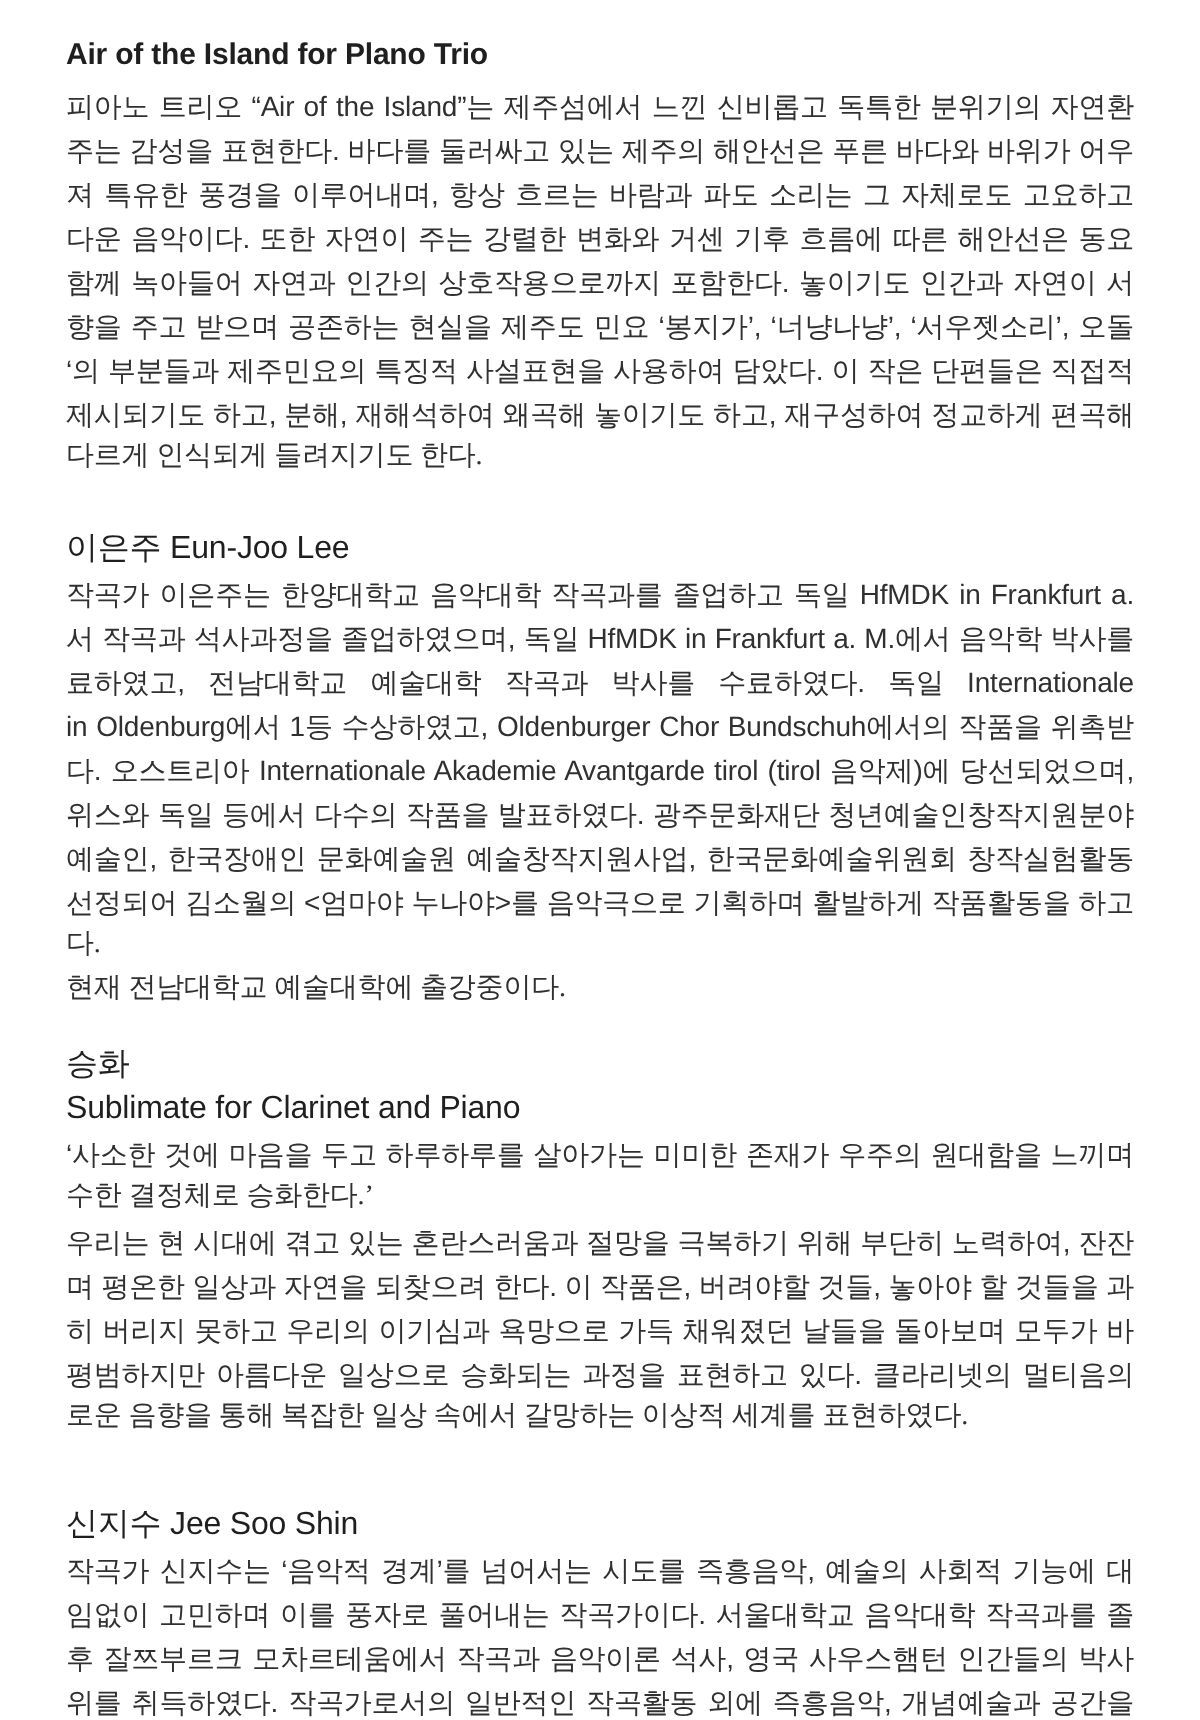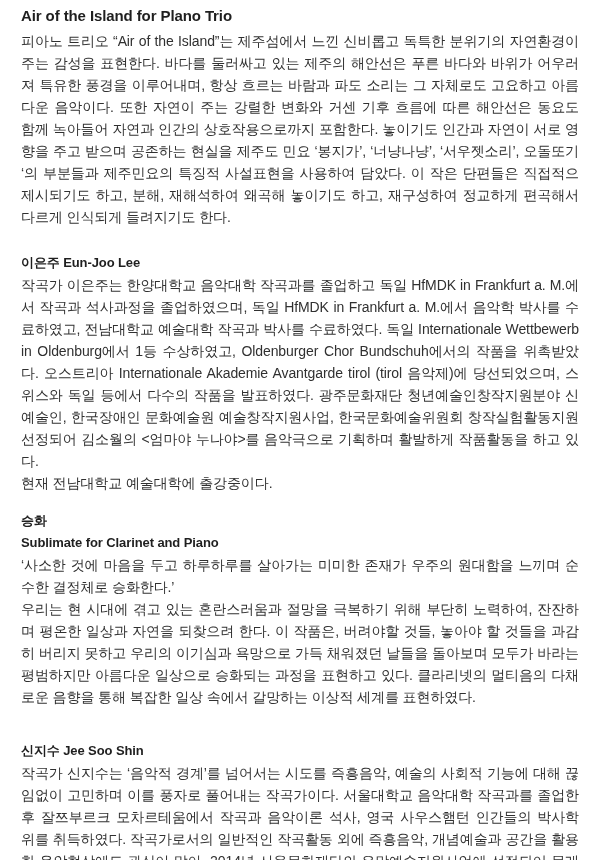--- a/index.html
+++ b/index.html
@@ -8,48 +8,49 @@
     width:600px;height:860px;
     box-sizing:border-box;
     padding:2px 17px 0 17px;
     background:#ffffff;
     overflow:hidden;
     font-family:"Liberation Sans", sans-serif;
     font-size:14px;
     color:#303030;
     letter-spacing:-0.1px;
   }
-  section{margin:4px;padding:0;}
+  section{margin:16px;padding:0;}
   .gap-lg{margin-top:24px;}
   .gap-md{margin-top:16px;}
   .gap-xl{margin-top:32px;}
   .doc-title{
     margin:0 0 4px 0;
     font-size:15px;
     font-weight:bold;
     line-height:20px;
     color:#1f1f1f;
   }
   .sec-heading{
     margin:0;
-    font-size:13px;
-    font-weight:bold;
+    font-size:16px;
+    font-weight:normal;
     line-height:22px;
     color:#1f1f1f;
   }
   .para{margin:0;}
   .tline{
     height:22px;
     line-height:22px;
     overflow:hidden;
     text-align:justify;
     text-align-last:justify;
   }
   .tline-last{
     text-align-last:left;
+    font-family:Liberation Serif, serif;
   }
 </style>
 </head>
 <body>
 
 <div class="page">
 
   <section>
     <h1 class="doc-title">Air of the Island for Plano Trio</h1>
     <div class="para">

